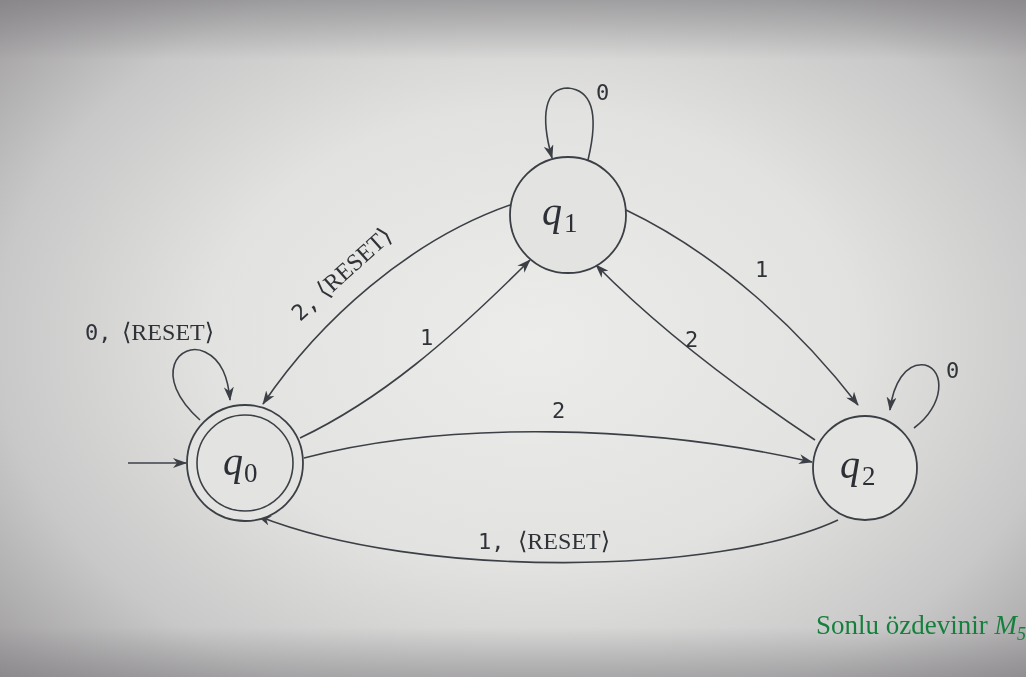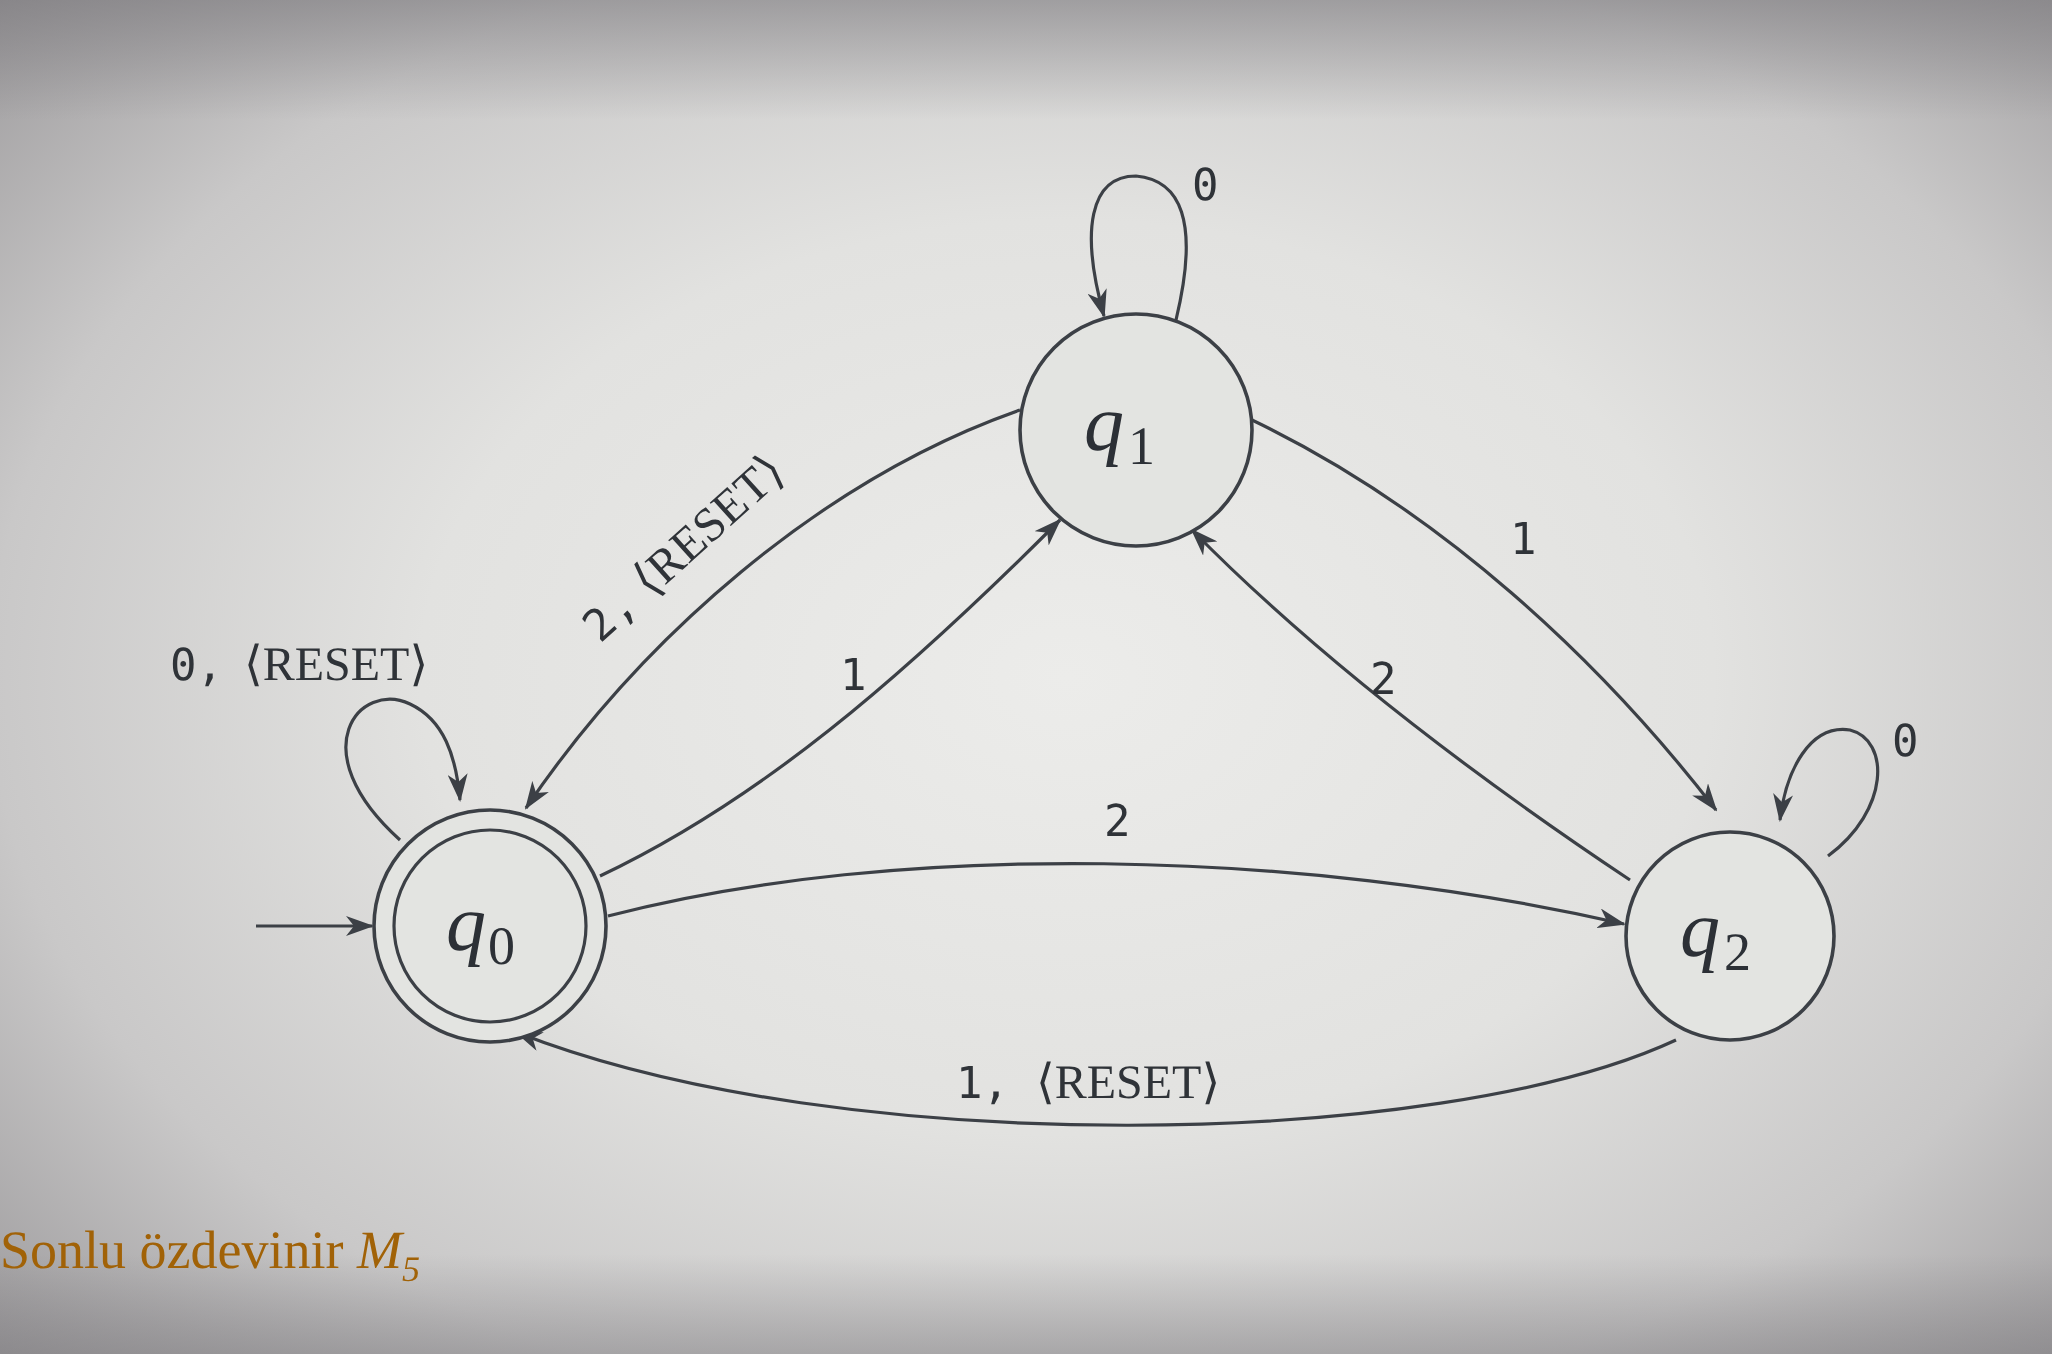--- a/index.html
+++ b/index.html
@@ -19,22 +19,22 @@
     }
     svg.diagram { position: absolute; left: 0; top: 0; }
     .edge { fill: none; stroke: #3c4046; stroke-width: 1.6; }
     .state { fill: #e3e4e1; stroke: #3c4046; stroke-width: 1.8; }
     .state-inner { fill: none; stroke: #3c4046; stroke-width: 1.6; }
     .state-name { font-family: "Liberation Serif", serif; font-style: italic; font-size: 40px; fill: #2c3036; }
     .state-sub { font-family: "Liberation Serif", serif; font-size: 27px; fill: #2c3036; }
     .lbl { font-family: "DejaVu Sans Mono", monospace; font-size: 22px; fill: #2f3338; }
     .lbl-serif { font-family: "Liberation Serif", serif; font-size: 24px; fill: #2f3338; }
     .caption {
-      position: absolute; left: 0; top: 610px; width: 1026px; text-align: left;
-      font-family: "Liberation Serif", serif; font-size: 27px; color: #a16207;
+      position: absolute; left: 0; top: 610px; width: 1026px; text-align: right;
+      font-family: "Liberation Serif", serif; font-size: 27px; color: #15803d;
     }
     .caption .mach { font-style: italic; }
   </style>
 </head>
 <body>
 
 <div class="vignette-top"></div>
 <div class="vignette-bottom"></div>
 
 <svg class="diagram" width="1026" height="677" viewBox="0 0 1026 677">

